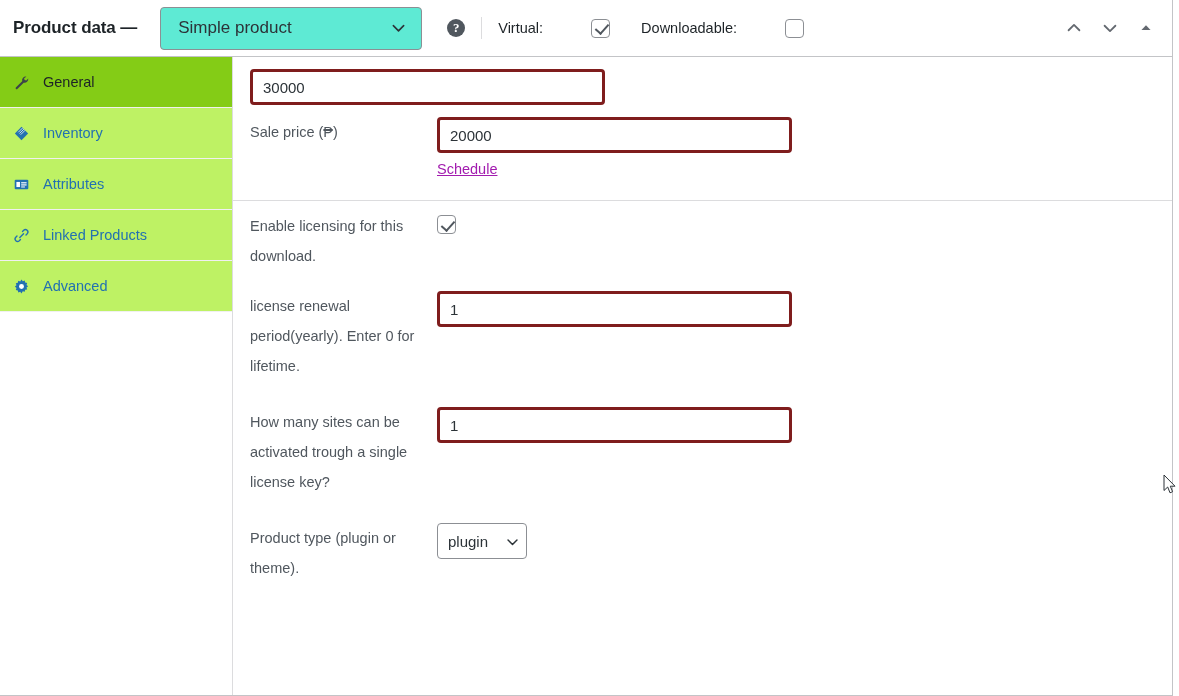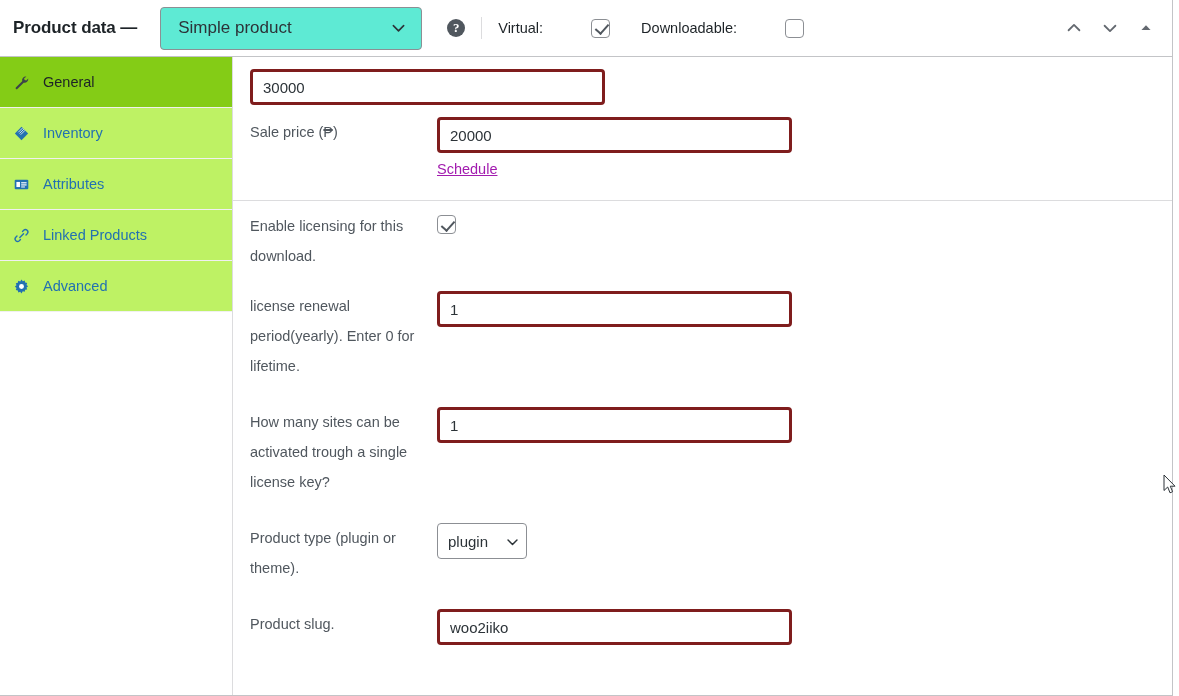--- a/index.html
+++ b/index.html
@@ -426,26 +426,20 @@
               <span>plugin</span>
               <span class="chev">
                 <svg viewBox="0 0 16 16" width="13" height="13" aria-hidden="true">
                   <path d="M2.5 5.5 L8 11 L13.5 5.5" fill="none" stroke="#2c3338" stroke-width="1.8" stroke-linecap="round" stroke-linejoin="round"></path>
                 </svg>
               </span>
             </span>
           </div>
         </div>
 
-        <div class="field-row" style="margin-top:26px;">
-          <div class="field-label">Product slug.</div>
-          <div class="field-control">
-            <input class="text-input" type="text" value="woo2iiko" style="">
-          </div>
-        </div>
 
       </div>
     </div>
   </div>
 </div>
 
 <div class="cursor">
   <svg viewBox="0 0 14 22" width="14" height="22" aria-hidden="true">
     <path d="M1 1 L1 16.5 L4.7 13 L7 18.8 L9.6 17.7 L7.3 12.2 L12 12.2 Z" fill="#ffffff" stroke="#2c3338" stroke-width="1"></path>
   </svg>

